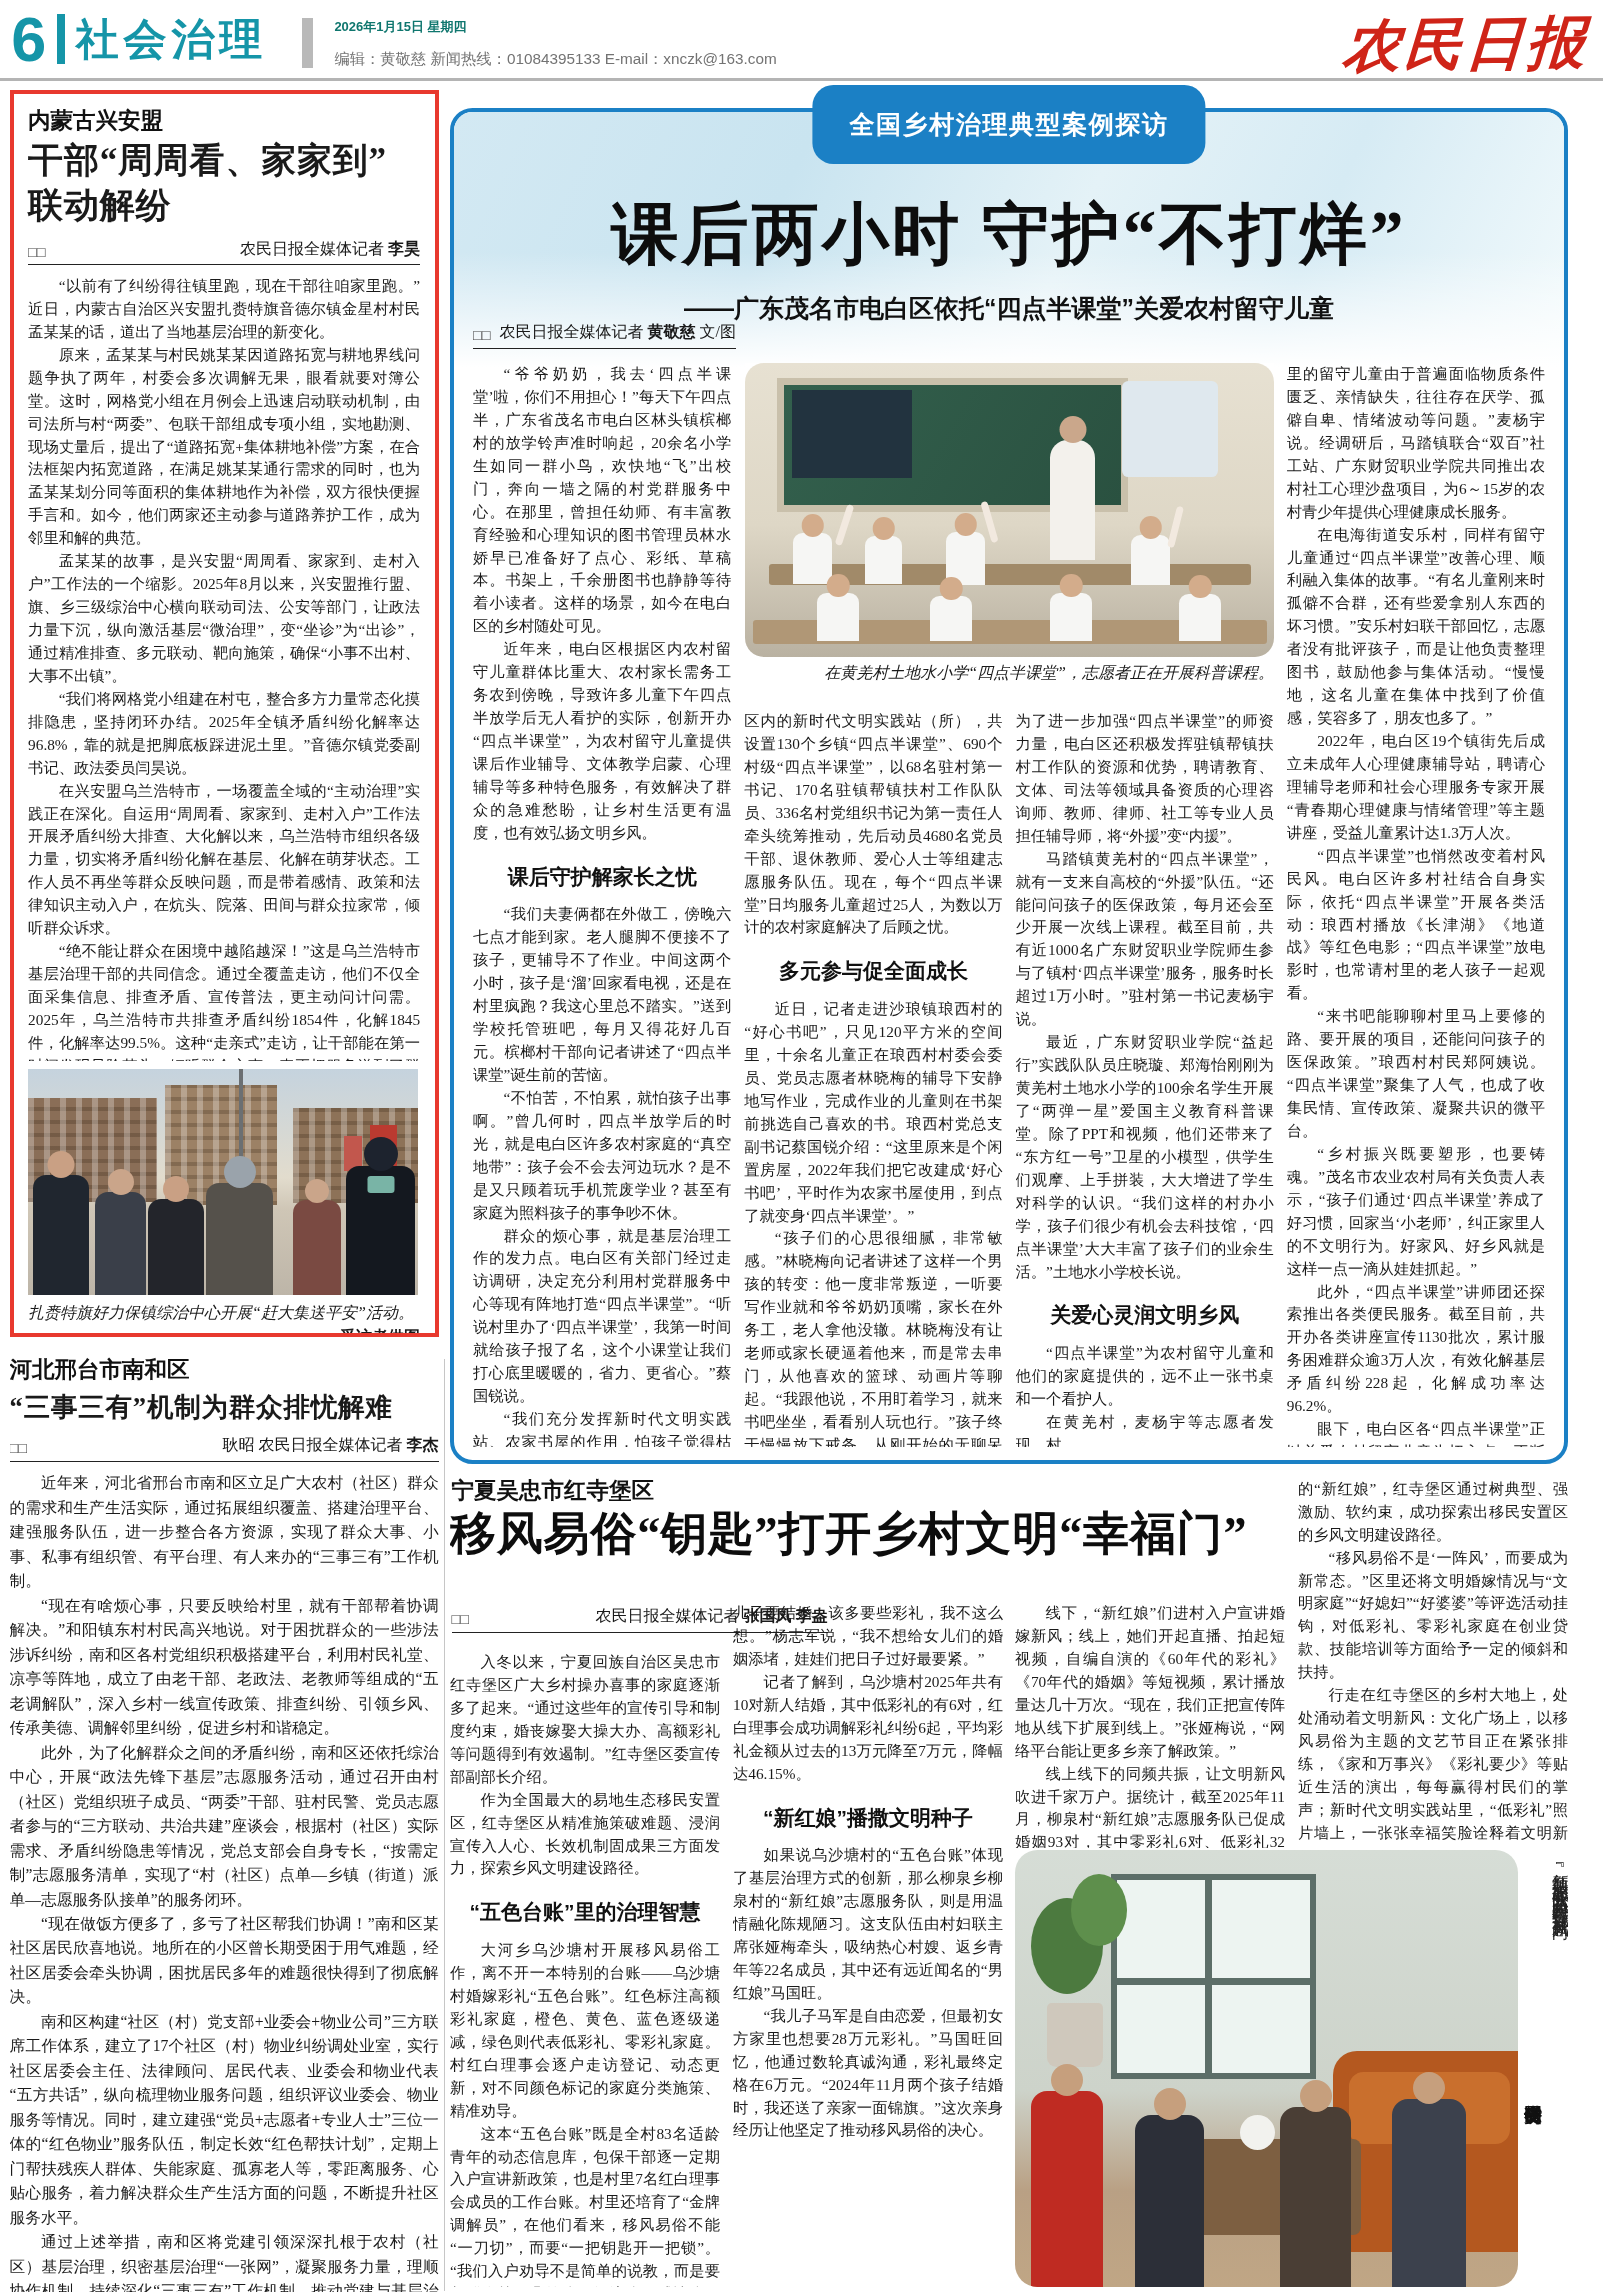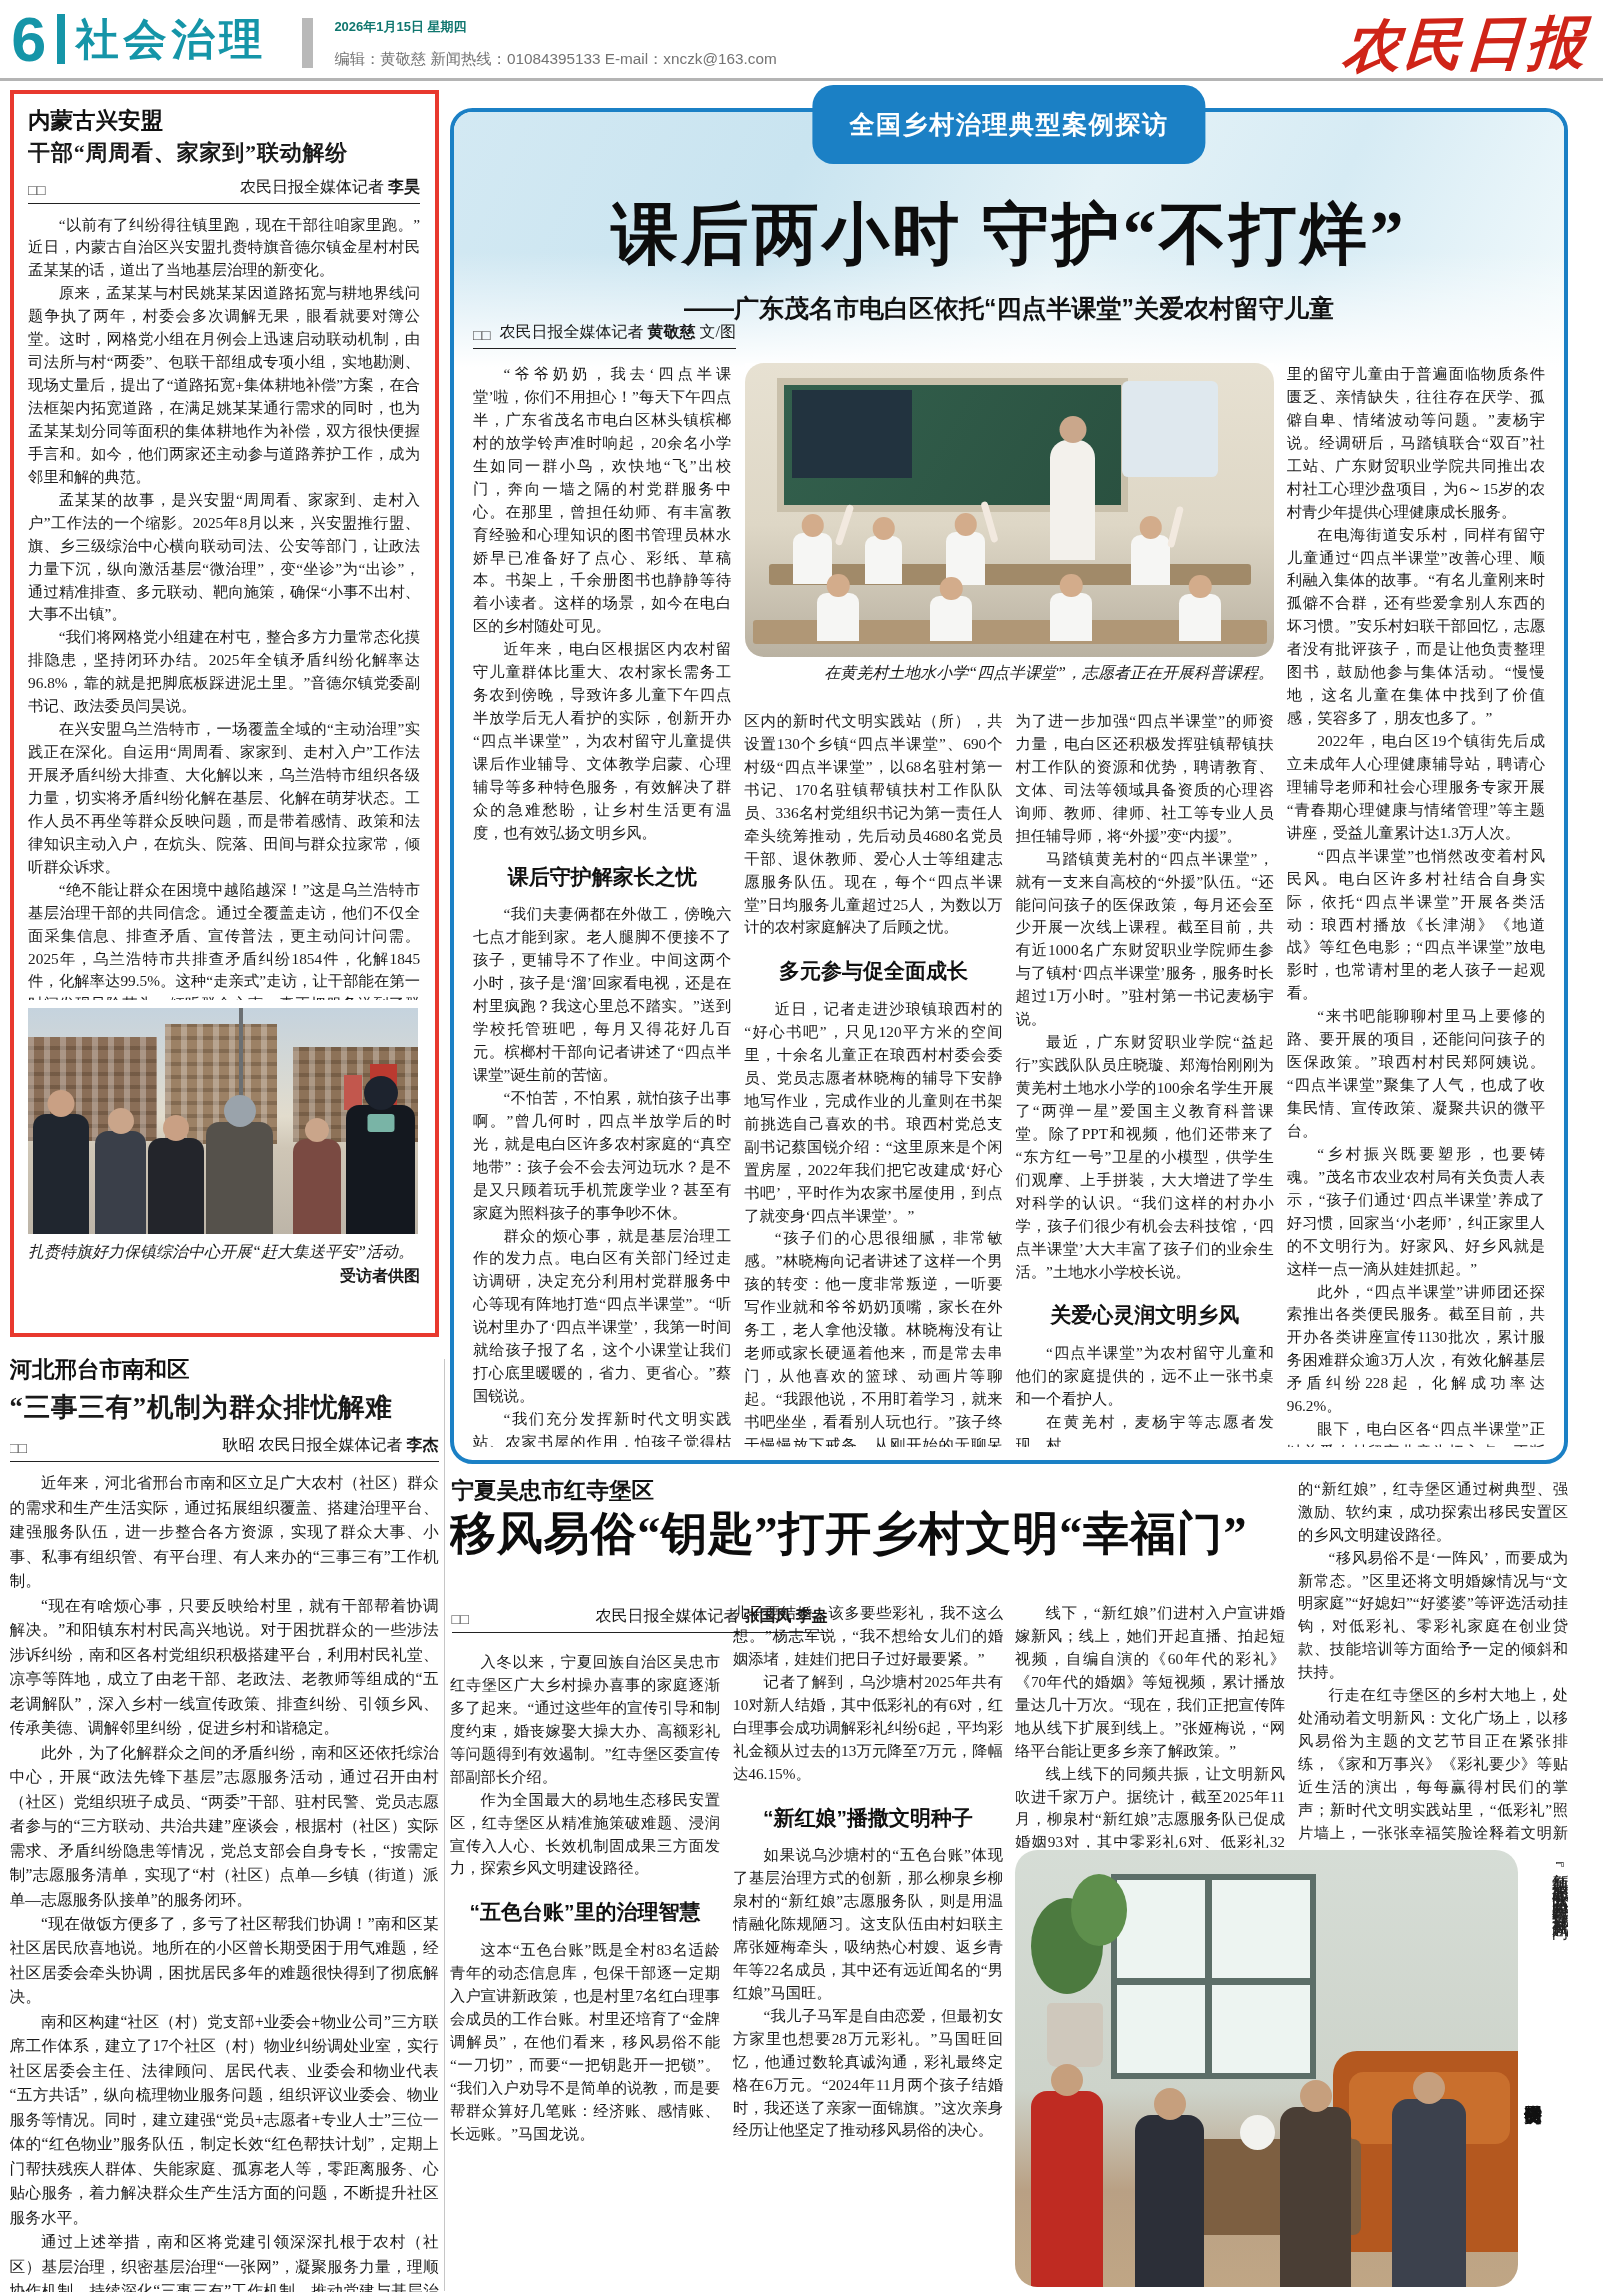--- a/index.html
+++ b/index.html
@@ -29,21 +29,21 @@
   .byrow{display:flex;justify-content:space-between;align-items:flex-end;border-bottom:1.6px solid #222;
          padding-bottom:4.8px;font-size:16px;}
   .byboxes{color:#444;font-family:"Liberation Sans","DejaVu Sans",sans-serif;font-size:14.5px;}
   .byright b{font-weight:900;}
   .credit{float:right;font-family:"Liberation Sans","DejaVu Sans",sans-serif;font-weight:900;font-style:normal;}
 
   
   .a1{position:absolute;left:9.6px;top:90px;width:429px;height:1247px;border:4.8px solid #e8392e;
       box-sizing:border-box;padding:11.2px 14.5px;overflow:hidden;background:#fff;}
   .a1 .kicker{font-size:22.5px;}
-  .a1 .title{font-size:22px;font-weight:700;margin:6.4px 0 9.6px;line-height:1.28;letter-spacing:0.8px;}
+  .a1 .title{font-size:35px;font-weight:700;margin:6.4px 0 9.6px;line-height:1.28;letter-spacing:0.8px;}
   .a1-body{margin-top:9.6px;height:786px;overflow:hidden;font-size:15.3px;line-height:1.5;}
   .a1-body .bp{margin-bottom:0;}
   .cap{font-size:16px;line-height:1.5;margin:6.4px 0 0;font-style:italic;}
 
   
   .ph1{position:relative;width:390px;height:226px;margin-top:8px;overflow:hidden;
        background:linear-gradient(180deg,#c5d3de 0%,#e2dccd 48%,#cfc6b6 62%,#bdb5a8 100%);}
   .ph1 .bld{position:absolute;background-color:#93785e;
        background-image:repeating-linear-gradient(90deg,rgba(255,255,255,.28) 0 5.6px,transparent 5.6px 16px),
                         repeating-linear-gradient(0deg,rgba(40,25,10,.22) 0 4px,transparent 4px 13px);}
@@ -291,20 +291,21 @@
     <div class="a4k kicker">宁夏吴忠市红寺堡区</div>
     <h2 class="a4t">移风易俗“钥匙”打开乡村文明“幸福门”</h2>
     <div class="byrow a4by">
       <span class="byboxes">□□</span>
       <span class="byright"><span>农民日报全媒体记者</span>&nbsp;<b>张国凤 李盎</b></span>
     </div>
     <div class="a4col c1">
         <p class="bp">入冬以来，宁夏回族自治区吴忠市红寺堡区广大乡村操办喜事的家庭逐渐多了起来。“通过这些年的宣传引导和制度约束，婚丧嫁娶大操大办、高额彩礼等问题得到有效遏制。”红寺堡区委宣传部副部长介绍。</p>
         <p class="bp">作为全国最大的易地生态移民安置区，红寺堡区从精准施策破难题、浸润宣传入人心、长效机制固成果三方面发力，探索乡风文明建设路径。</p>
         <div class="sub-head">“五色台账”里的治理智慧</div>
+        <p class="bp">大河乡乌沙塘村开展移风易俗工作，离不开一本特别的台账——乌沙塘村婚嫁彩礼“五色台账”。红色标注高额彩礼家庭，橙色、黄色、蓝色逐级递减，绿色则代表低彩礼、零彩礼家庭。村红白理事会逐户走访登记、动态更新，对不同颜色标记的家庭分类施策、精准劝导。</p>
         <p class="bp">这本“五色台账”既是全村83名适龄青年的动态信息库，包保干部逐一定期入户宣讲新政策，也是村里7名红白理事会成员的工作台账。村里还培育了“金牌调解员”，在他们看来，移风易俗不能“一刀切”，而要“一把钥匙开一把锁”。“我们入户劝导不是简单的说教，而是要帮群众算好几笔账：经济账、感情账、长远账。”马国龙说。</p>
       </div>
     <div class="a4col c2">
         <p class="bp cont">儿子要结婚，该多要些彩礼，我不这么想。”杨志军说，“我不想给女儿们的婚姻添堵，娃娃们把日子过好最要紧。”</p>
         <p class="bp">记者了解到，乌沙塘村2025年共有10对新人结婚，其中低彩礼的有6对，红白理事会成功调解彩礼纠纷6起，平均彩礼金额从过去的13万元降至7万元，降幅达46.15%。</p>
         <div class="sub-head">“新红娘”播撒文明种子</div>
         <p class="bp">如果说乌沙塘村的“五色台账”体现了基层治理方式的创新，那么柳泉乡柳泉村的“新红娘”志愿服务队，则是用温情融化陈规陋习。这支队伍由村妇联主席张娅梅牵头，吸纳热心村嫂、返乡青年等22名成员，其中还有远近闻名的“男红娘”马国旺。</p>
         <p class="bp">“我儿子马军是自由恋爱，但最初女方家里也想要28万元彩礼。”马国旺回忆，他通过数轮真诚沟通，彩礼最终定格在6万元。“2024年11月两个孩子结婚时，我还送了亲家一面锦旗。”这次亲身经历让他坚定了推动移风易俗的决心。</p>
       </div>
     <div class="a4col c3">

